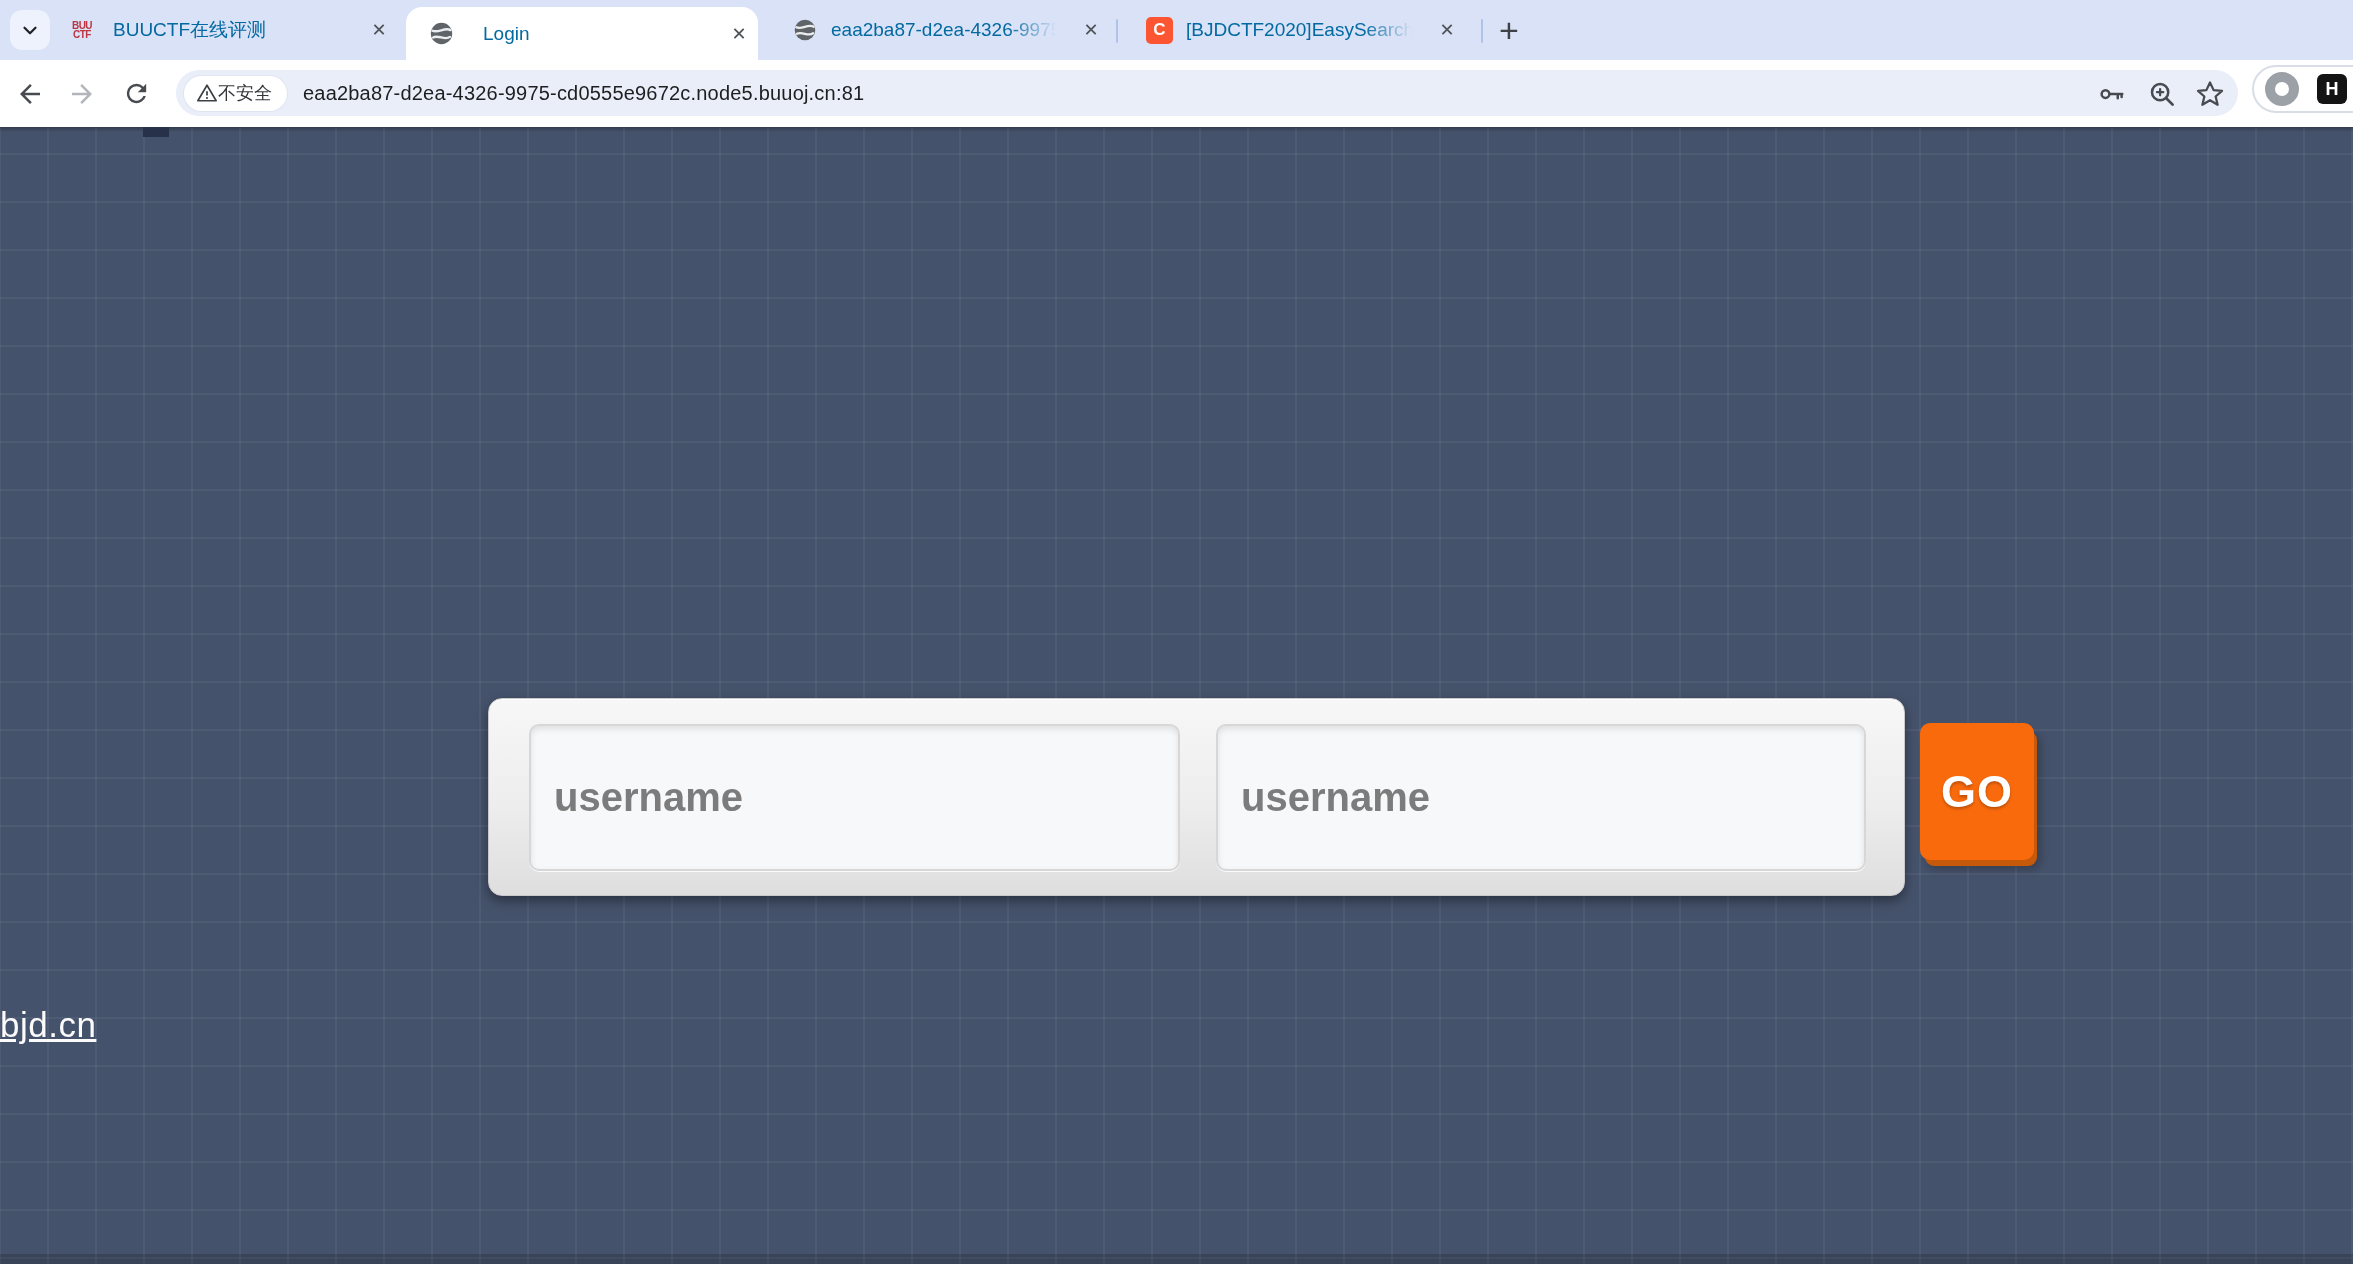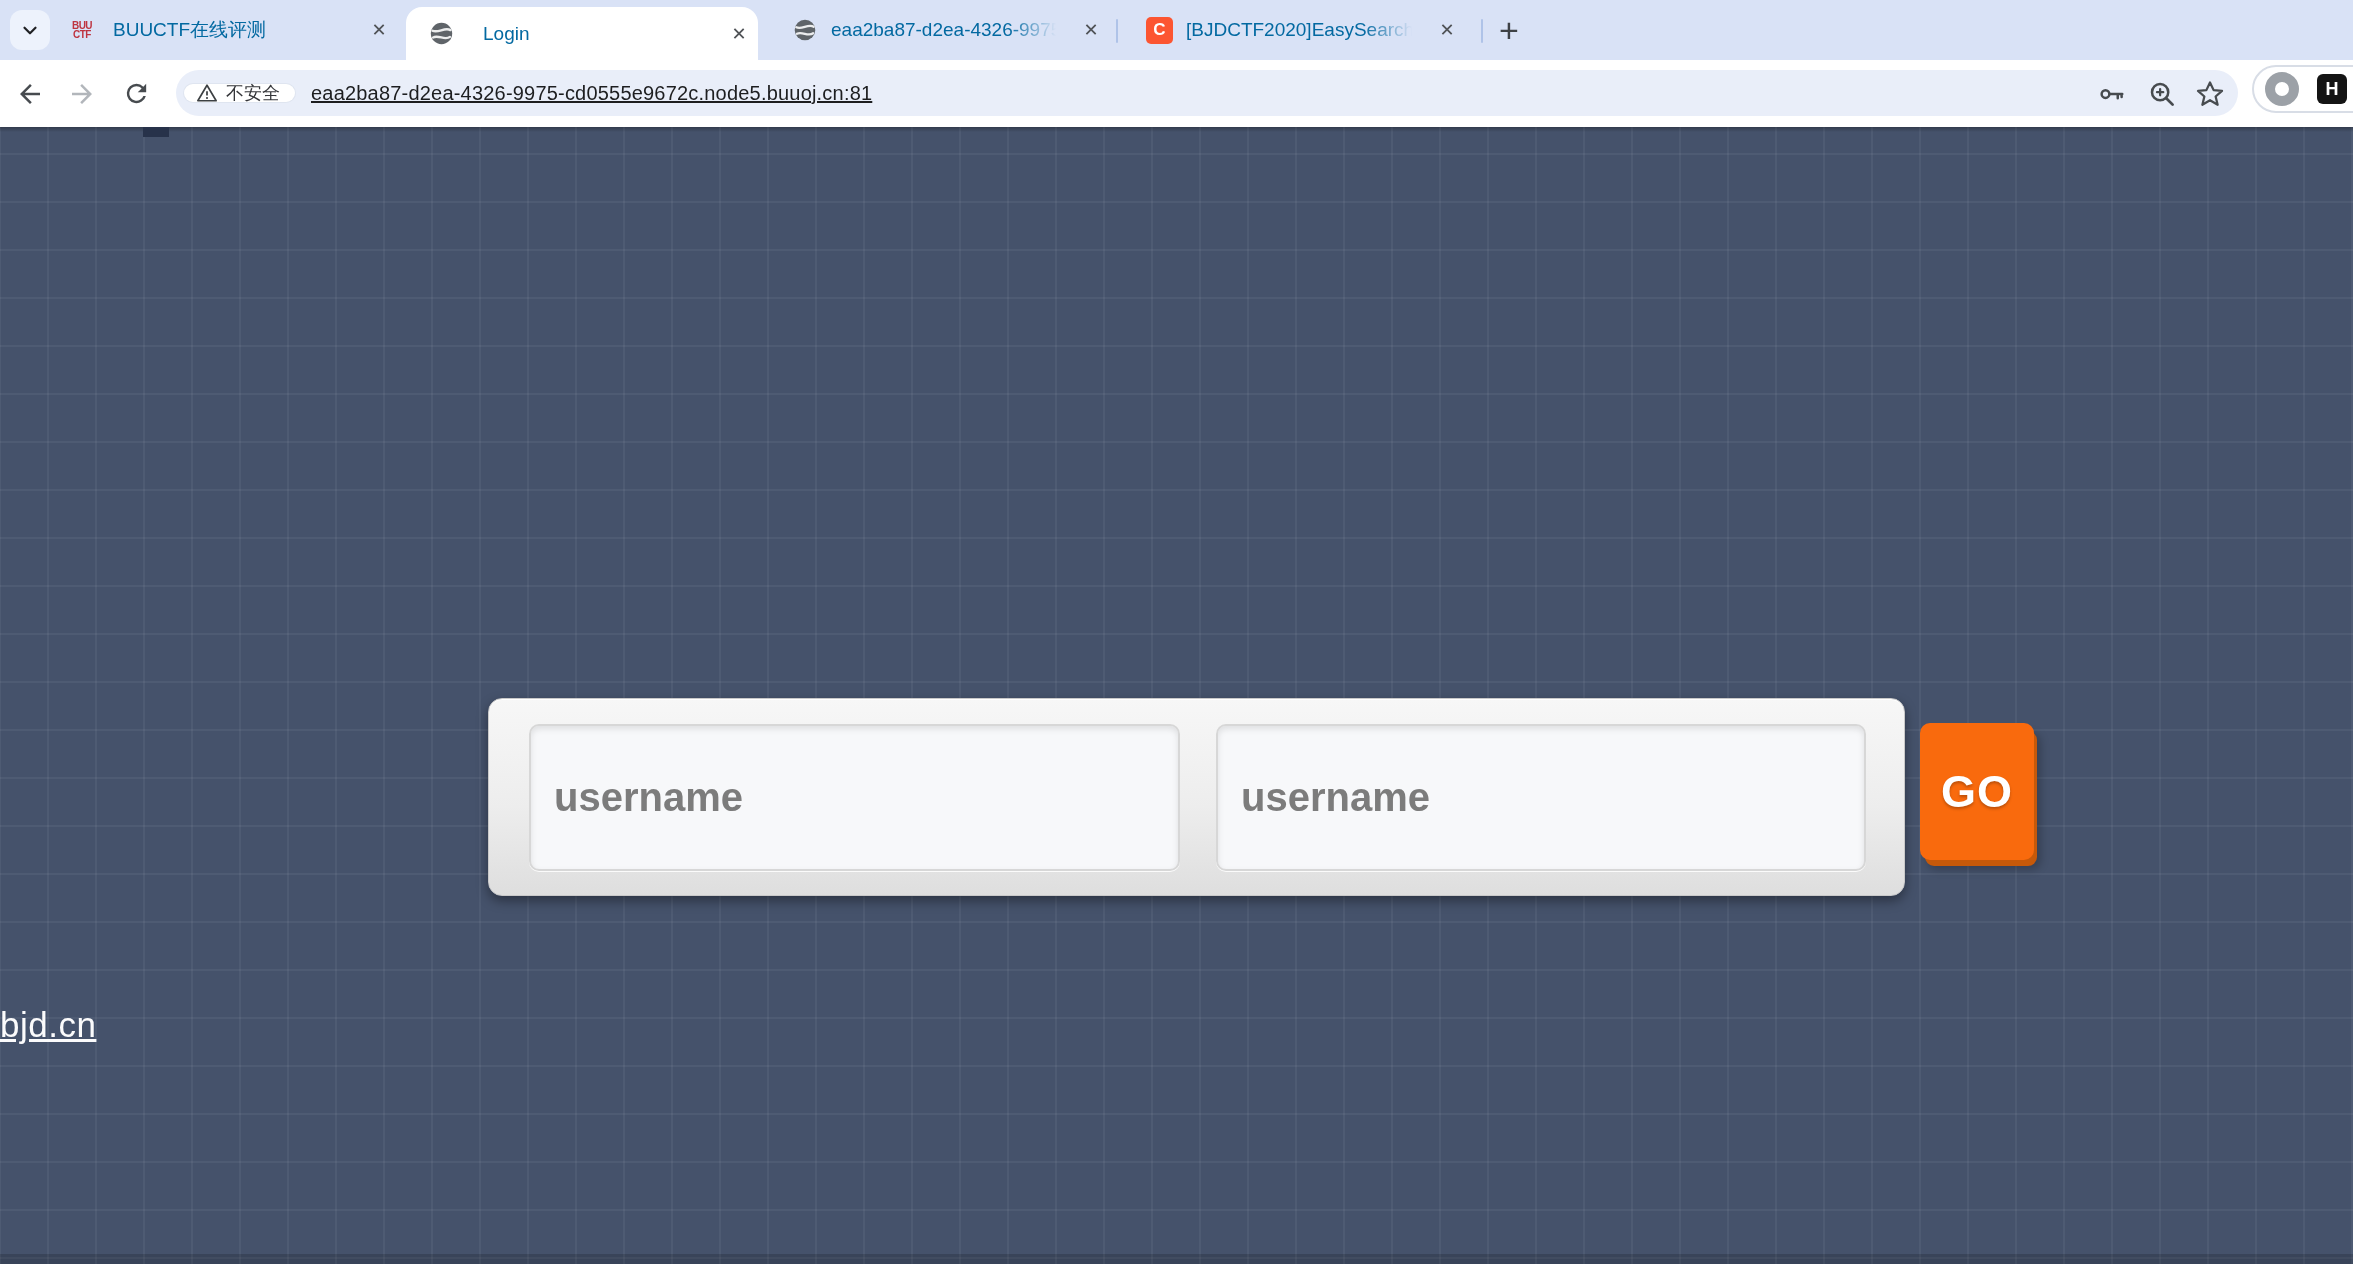--- a/index.html
+++ b/index.html
@@ -31,25 +31,25 @@
     color:#BE3440; font-weight:800; font-size:10px; line-height:9px; letter-spacing:-0.5px; }
   .csdn-favicon { width:27px; height:27px; border-radius:5px; background:#FC5531; color:#fff; font-weight:700;
     font-size:17px; display:flex; align-items:center; justify-content:center; }
 
   
   .toolbar { position:absolute; left:0; top:60px; width:2353px; height:67px; background:#FFFFFF; }
   .nav-btn { position:absolute; top:18px; width:31px; height:31px; display:flex; align-items:center; justify-content:center; cursor:pointer; }
   .btn-back { left:14px; } .btn-forward { left:66px; } .btn-reload { left:121px; }
   .omnibox { position:absolute; left:176px; top:10px; width:2062px; height:46px; border-radius:23px;
     background:#E9EEF9; display:flex; align-items:center; }
-  .security-chip { margin-left:8px; height:18px; border-radius:18px; background:#FFFFFF;
-    display:flex; align-items:center; gap:8px; padding:0 15px 0 12px; cursor:pointer;
+  .security-chip { margin-left:8px; height:35px; border-radius:18px; background:#FFFFFF;
+    display:flex; align-items:center; padding:0 15px 0 12px; cursor:pointer;
     box-shadow:0 0 0 1px rgba(100,110,130,0.07); }
   .security-chip .chip-text { font-size:18px; color:#35363A; }
-  .url-text { margin-left:16px; font-size:20px; color:#1D1E20; letter-spacing:0.2px;text-decoration:underline; }
+  .url-text { margin-left:16px; font-size:20px; color:#1D1E20; letter-spacing:0.2px; }
   .omni-icon { position:absolute; top:18px; width:31px; height:31px; display:flex; align-items:center; justify-content:center; cursor:pointer; }
   .icon-key { left:2096px; } .icon-zoom { left:2146px; } .icon-star { left:2194px; }
   .profile-pill { position:absolute; left:2252px; top:5px; width:130px; height:48px; border-radius:26px;
     background:#fff; border:2px solid #D8DDE6; display:flex; align-items:center; }
   .avatar-donut { margin-left:11px; width:34px; height:34px; border-radius:50%; border:10px solid #9CA1A7; background:#fff; cursor:pointer; }
   .ext-box { margin-left:18px; width:30px; height:30px; border-radius:6px; background:#141414; color:#fff;
     font-weight:700; font-size:18px; display:flex; align-items:center; justify-content:center; cursor:pointer; }
 
   
   .page { position:absolute; left:0; top:127px; width:2353px; height:1137px; background-color:#45526B;

